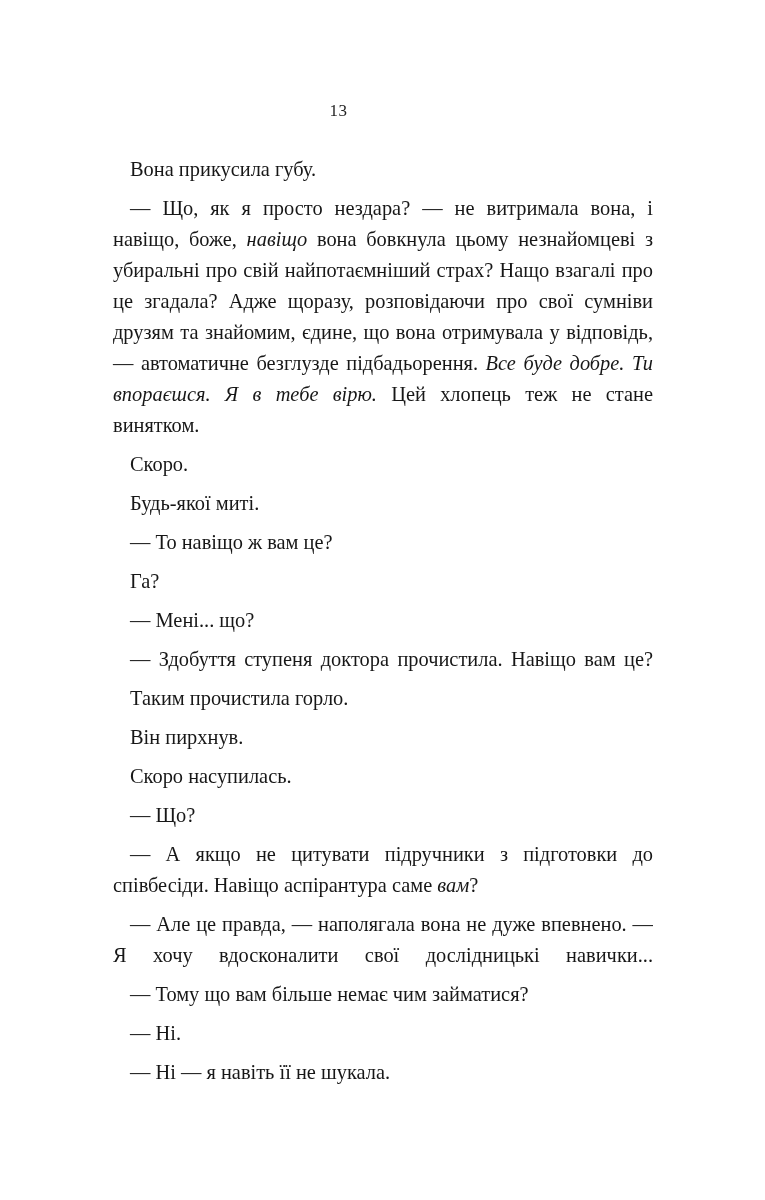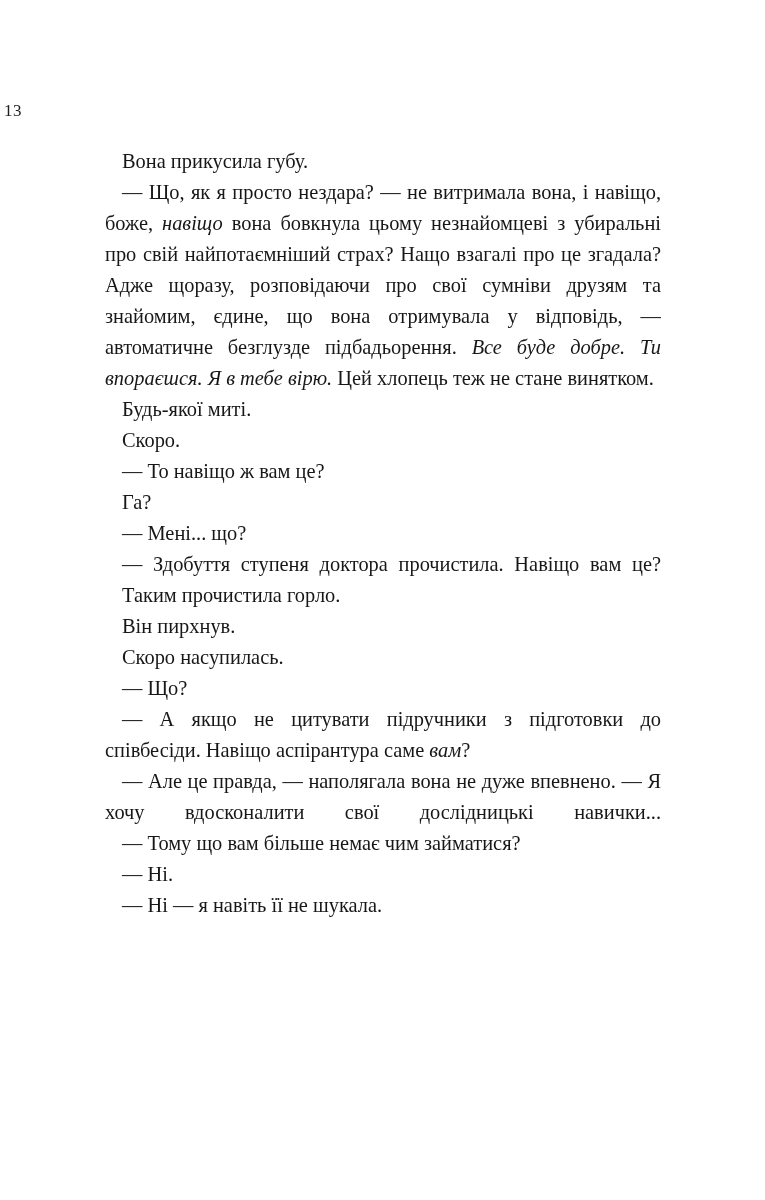--- a/index.html
+++ b/index.html
@@ -12,41 +12,41 @@
     width: 765px;
     height: 1200px;
     background: #ffffff;
     overflow: hidden;
     font-family: "Liberation Serif", "DejaVu Serif", serif;
     color: #1a1a1a;
   }
   .folio {
     position: absolute;
     top: 101px;
-    left: 4px;
+    left: 16px;
     width: 645px;
-    text-align: left;
+    text-align: center;
     font-size: 17px;
     letter-spacing: 0.5px;
     color: #1f1f1f;
   }
   .textblock {
     position: absolute;
     top: 146px;
     left: 105px;
     width: 556px;
     font-size: 20.4px;
     line-height: 31px;
     text-align: justify;
     text-justify: inter-word;
     color: #171717;
     -webkit-font-smoothing: antialiased;
   }
   .textblock p {
-    margin: 0;
+    margin: 8px;
     text-indent: 17px;
     text-align: justify;
     hyphens: manual;
   }
   .textblock p.last-line-full {
     text-align-last: justify;
   }
   .textblock em {
     font-style: italic;
   }
@@ -54,22 +54,22 @@
 </head>
 <body>
 
 <div class="page">
 
   <div class="folio">13</div>
 
   <div class="textblock" id="textblock">
       <p><span>Вона прикусила губу.</span></p>
       <p><span>— Що, як я просто нездара? — не витримала вона, і навіщо, боже, </span><em>навіщо</em><span> вона бовкнула цьому незнайомцеві з убиральні про свій найпотаємніший страх? Нащо взагалі про це згадала? Адже щоразу, розповідаючи про свої сумніви друзям та знайомим, єдине, що вона отримувала у відповідь, — автоматичне безглузде підбадьорення. </span><em>Все буде добре. Ти впораєшся. Я в тебе вірю.</em><span> Цей хлопець теж не стане винятком.</span></p>
+      <p><span>Скоро.</span></p>
       <p><span>Будь-якої миті.</span></p>
-      <p><span>Скоро.</span></p>
       <p><span>— То навіщо ж вам це?</span></p>
       <p><span>Га?</span></p>
       <p><span>— Мені... що?</span></p>
       <p class="last-line-full"><span>— Здобуття ступеня доктора прочистила. Навіщо вам це?</span></p>
       <p><span>Таким прочистила горло.</span></p>
       <p><span>Він пирхнув.</span></p>
       <p><span>Скоро насупилась.</span></p>
       <p><span>— Що?</span></p>
       <p><span>— А якщо не цитувати підручники з підготовки до співбесіди. Навіщо аспірантура саме </span><em>вам</em><span>?</span></p>
       <p class="last-line-full"><span>— Але це правда, — наполягала вона не дуже впевнено. — Я хочу вдосконалити свої дослідницькі навички...</span></p>

